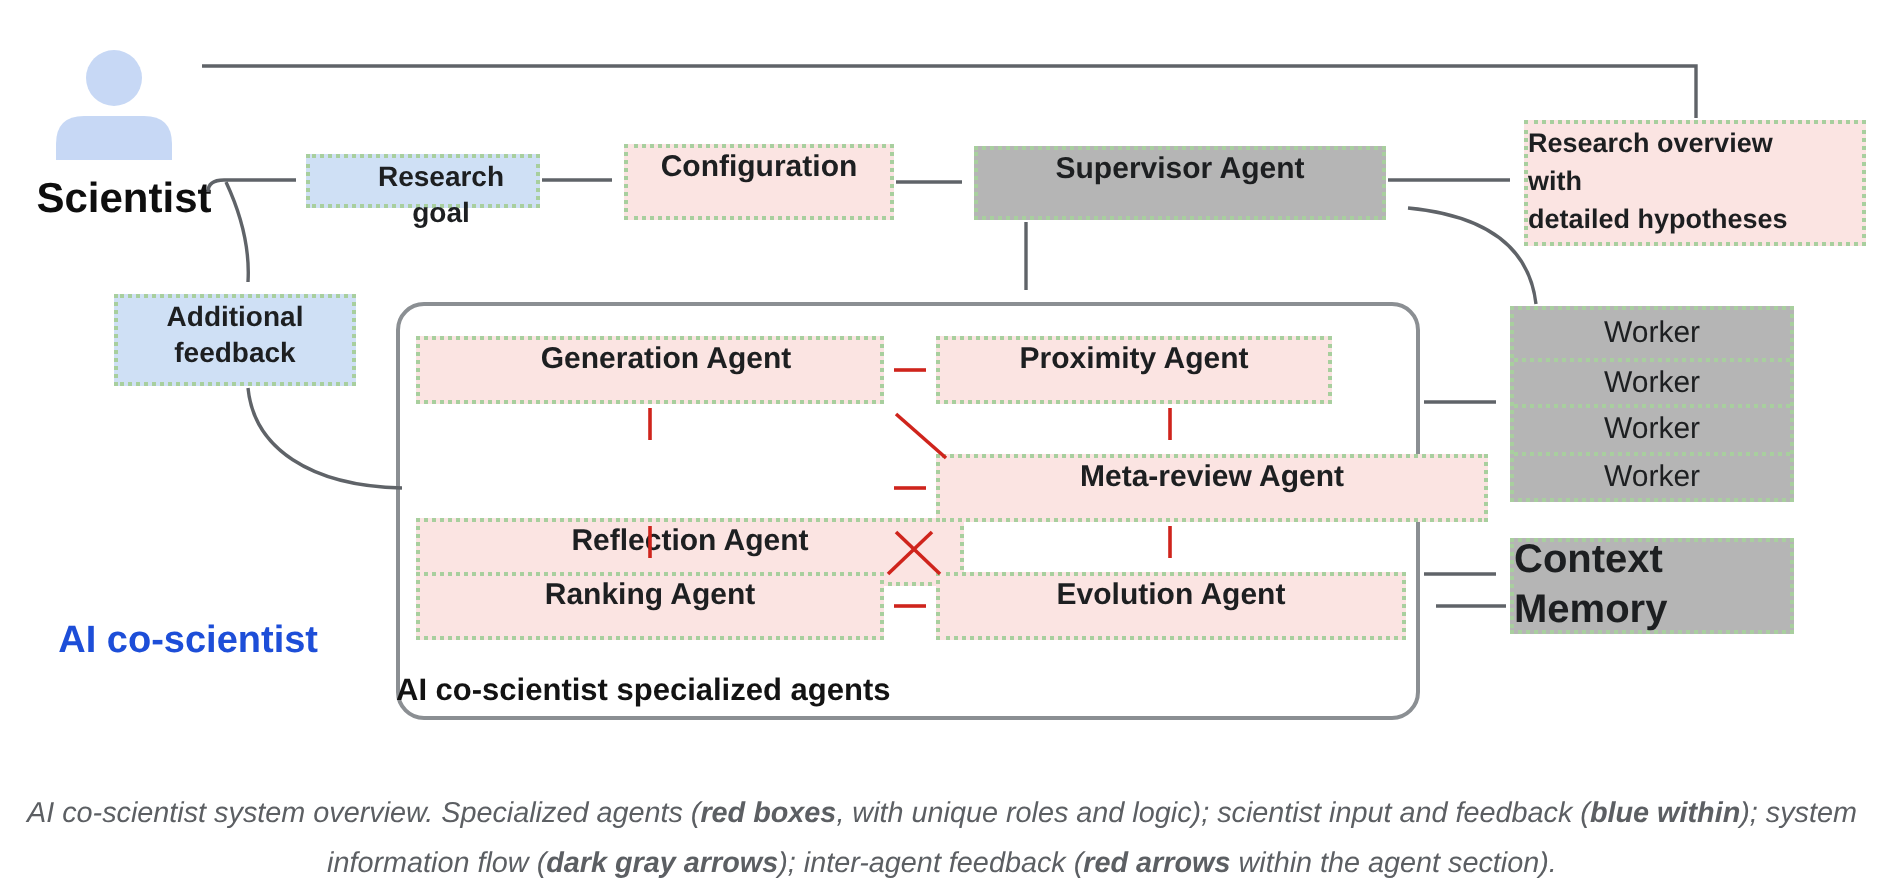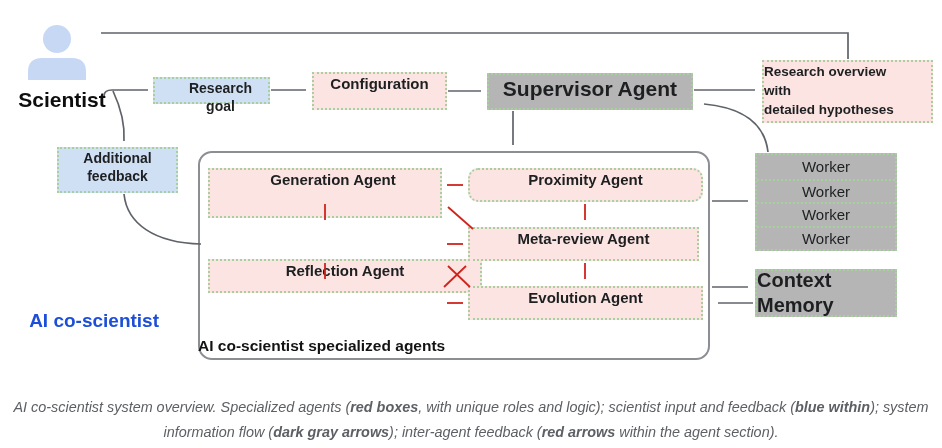--- a/index.html
+++ b/index.html
@@ -42,35 +42,36 @@
 <div id="stage">
 
   <svg style="position:absolute;left:26px;top:24px;" width="62" height="56" viewBox="0 0 62 56">
     <circle cx="31" cy="15" r="14" fill="#c7d8f5"></circle>
     <path d="M2,56 V48 Q2,34 16,34 H46 Q60,34 60,48 V56 Z" fill="#c7d8f5"></path>
   </svg>
   <div class="label" style="left:10px;top:88px;width:104px;text-align:center;font-size:21px;font-weight:700;color:#0e0e0e;">Scientist</div>
 
   <div class="box blue" style="left:153px;top:77px;width:117px;height:27px;font-size:14px;">Research goal</div>
   <div class="box pink" style="left:312px;top:72px;width:135px;height:38px;font-size:15px;">Configuration</div>
-  <div class="box gray" style="left:487px;top:73px;width:206px;height:37px;font-size:21px;">Supervisor Agent</div>
+  <div class="box gray" style="left:487px;top:73px;width:206px;height:37px;font-size:15px;">Supervisor Agent</div>
   <div class="box pink col" style="left:762px;top:60px;width:171px;height:63px;font-size:13.5px;line-height:1.4;">
     <div>Research overview</div>
     <div>with</div>
     <div>detailed hypotheses</div>
   </div>
   <div class="box blue" style="left:57px;top:147px;width:121px;height:46px;font-size:14px;padding:0 10px;">Additional feedback</div>
 
 
   <div class="panel" style="left:198px;top:151px;width:512px;height:209px;"></div>
 
-  <div class="box pink" style="left:208px;top:168px;width:234px;height:50px;font-size:15px;padding-left:16px;">Generation Agent</div>
-  <div class="box pink" style="left:468px;top:168px;width:235px;height:34px;font-size:15px;border-radius:10px;">Proximity Agent</div>
+  <div class="box pink" style="left:208px;top:168px;width:234px;height:34px;font-size:15px;padding-left:16px;">Generation Agent</div>
+  <div class="box pink" style="left:468px;top:168px;width:198px;height:34px;font-size:15px;">Proximity Agent</div>
   <div class="box pink" style="left:208px;top:227px;width:274px;height:34px;font-size:15px;margin-top:32px;">Reflection Agent</div>
-  <div class="box pink" style="left:468px;top:227px;width:231px;height:34px;font-size:15px;">Meta-review Agent</div>
+  <div class="box pink" style="left:468px;top:227px;width:276px;height:34px;font-size:15px;">Meta-review Agent</div>
+  <div class="box pink" style="left:208px;top:286px;width:234px;height:34px;font-size:15px;">Ranking Agent</div>
   <div class="box pink" style="left:468px;top:286px;width:235px;height:34px;font-size:15px;">Evolution Agent</div>
 
   <div class="label" style="left:198px;top:337px;width:512px;text-align:left;font-size:15.5px;font-weight:700;color:#131313;">AI co-scientist specialized agents</div>
 
   <div class="workers">
     <div class="worker-row">Worker</div>
     <div class="worker-row">Worker</div>
     <div class="worker-row">Worker</div>
     <div class="worker-row">Worker</div>
   </div>

